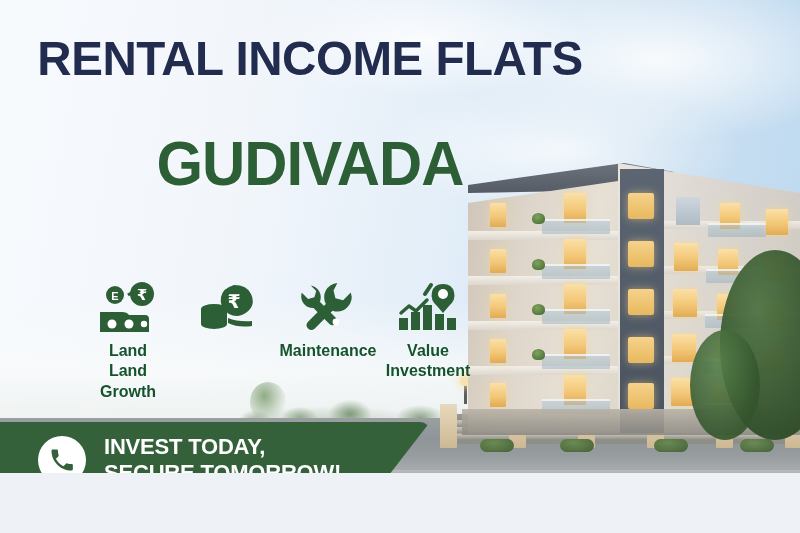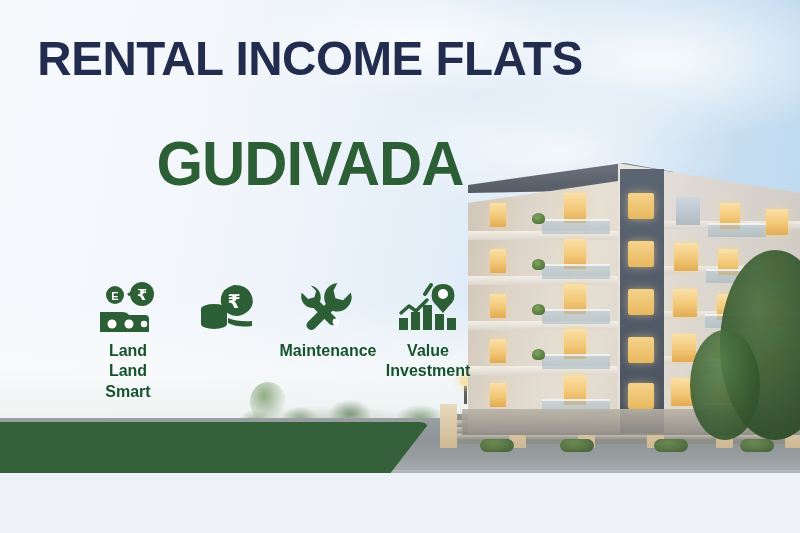--- a/index.html
+++ b/index.html
@@ -282,21 +282,21 @@
           <path d="M30 13 q7 -5 12 -3" stroke="#2c5f35" stroke-width="3" fill="none"></path>
           <path d="M2 30 h22 q5 0 7 3 h16 q4 0 4 4 v13 H2 Z"></path>
           <circle cx="14" cy="42" r="4.5" fill="#ffffff"></circle>
           <circle cx="31" cy="42" r="4.5" fill="#ffffff"></circle>
           <circle cx="46" cy="42" r="3.2" fill="#ffffff"></circle>
         </svg>
       </div>
       <div class="flabel">
         <div>Land</div>
         <div>Land</div>
-        <div>Smart</div>
+        <div>Growth</div>
       </div>
     </div>
 
     <div class="feat">
       <div class="ficon">
         <svg width="60" height="50" viewBox="0 0 60 50" fill="#2c5f35" aria-hidden="true">
           <path d="M36 3 q13 0 17 9 q5 11 -4 18 q-9 7 -18 2 q-10 -6 -8 -17 q2 -9 13 -12 Z"></path>
           <text x="36" y="26" font-size="19" font-weight="bold" fill="#ffffff" text-anchor="middle" font-family="DejaVu Sans, sans-serif">₹</text>
           <ellipse cx="16" cy="27" rx="13" ry="5"></ellipse>
           <rect x="3" y="27" width="26" height="5"></rect>
@@ -339,14 +339,25 @@
       </div>
       <div class="flabel">
         <div>Value</div>
         <div>Investment</div>
       </div>
     </div>
 
   </div>
 
   <div class="cta"></div>
+  <div class="cta-inner">
+    <div class="phone-circle">
+      <svg width="28" height="28" viewBox="0 0 24 24" fill="#35613a" aria-hidden="true">
+        <path d="M6.6 10.8c1.4 2.8 3.8 5.2 6.6 6.6l2.2-2.2c.3-.3.7-.4 1.1-.3 1.2.4 2.5.6 3.8.6.6 0 1 .4 1 1V20c0 .6-.4 1-1 1C10.6 21 3 13.4 3 4c0-.6.4-1 1-1h3.5c.6 0 1 .4 1 1 0 1.3.2 2.6.6 3.8.1.4 0 .8-.3 1.1l-2.2 2.2z"></path>
+      </svg>
+    </div>
+    <div class="cta-text">
+      <div>INVEST TODAY,</div>
+      <div>SECURE TOMORROW!</div>
+    </div>
+  </div>
 
 </div>
 
 </body></html>

